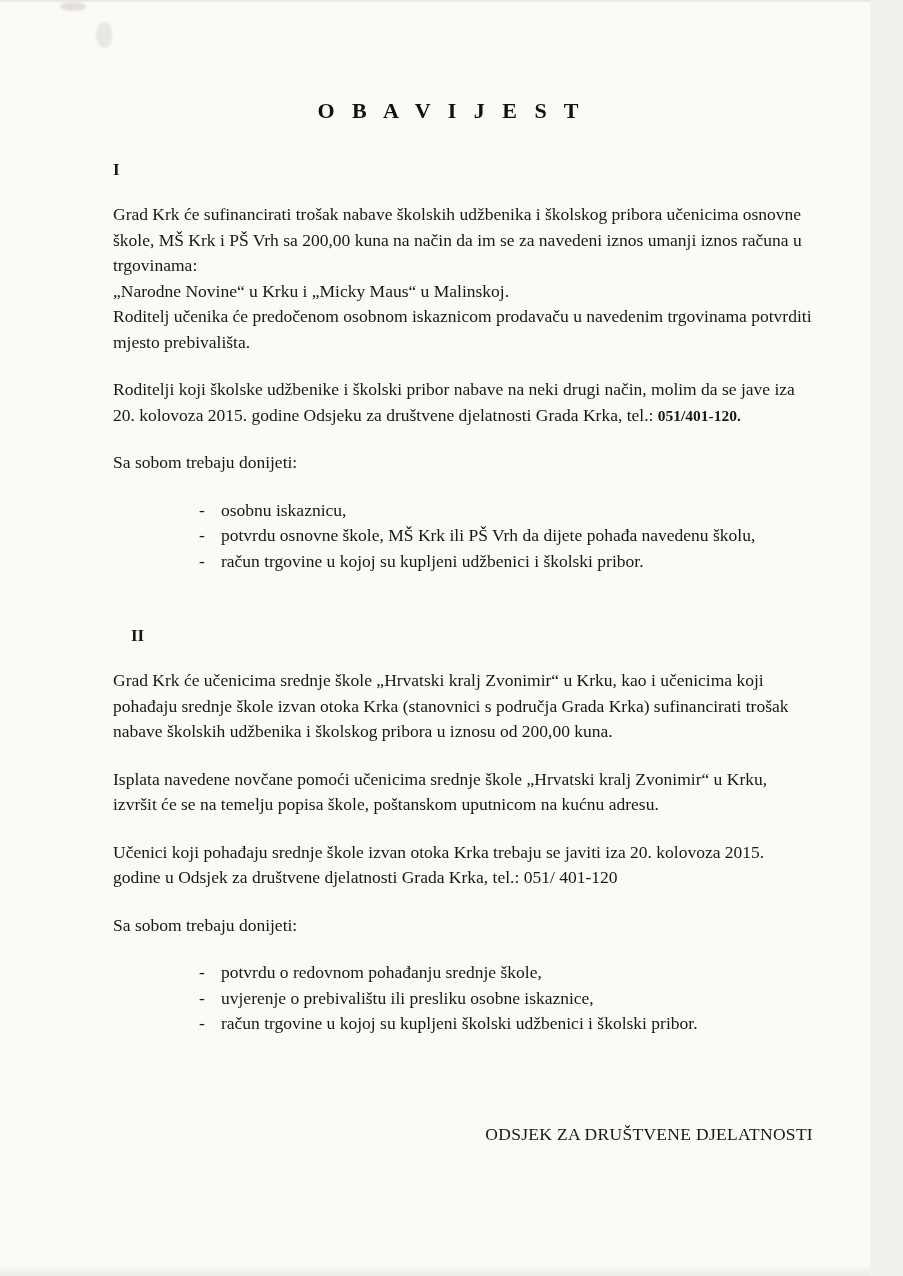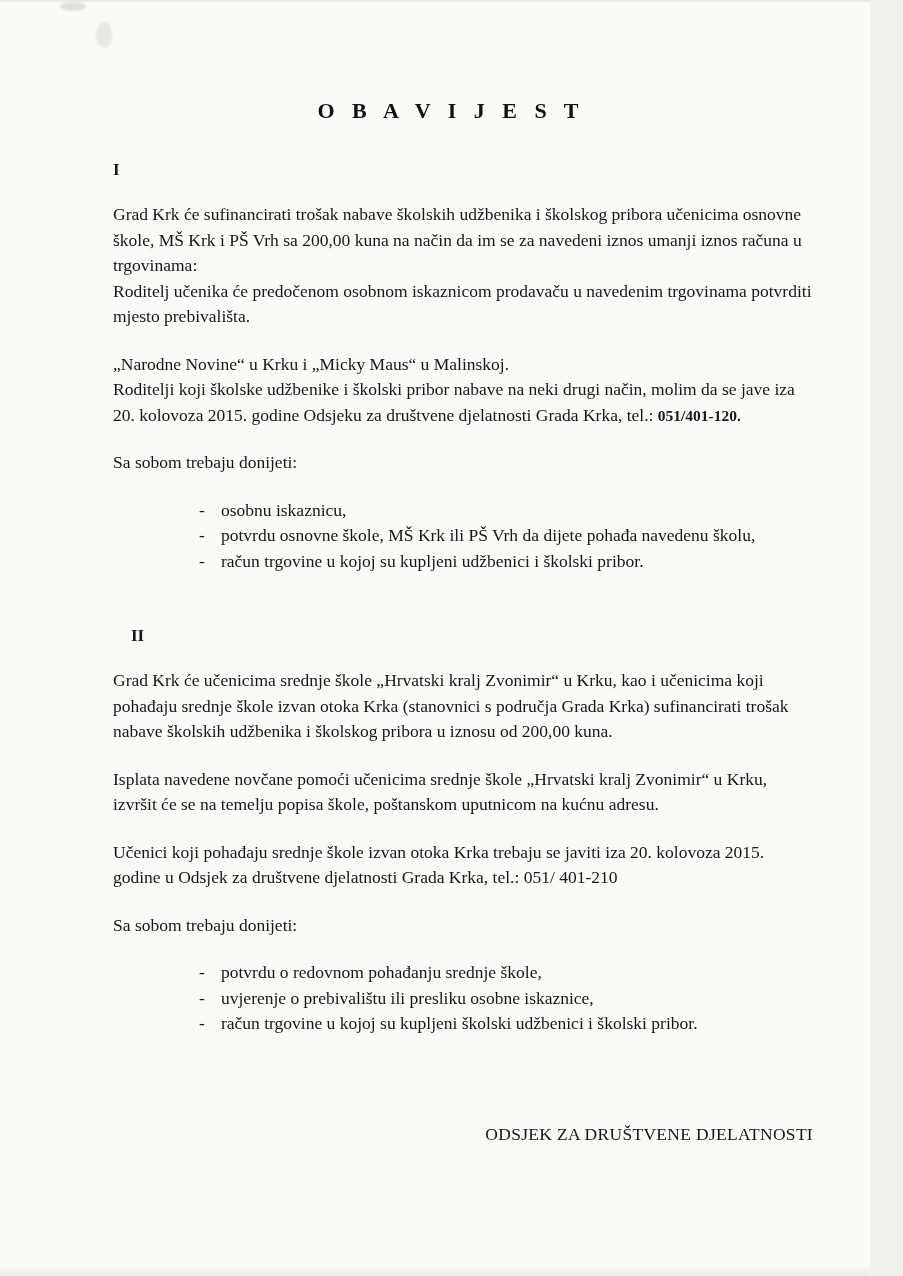--- a/index.html
+++ b/index.html
@@ -129,42 +129,42 @@
   <div class="scan-smudge-b"></div>
 
   <div class="content">
 
     <h1 class="doc-title">O B A V I J E S T</h1>
 
     <div>
       <div class="section-num">I</div>
 
       <p class="para tight">Grad Krk će sufinancirati trošak nabave školskih udžbenika i školskog pribora učenicima osnovne škole,  MŠ Krk i PŠ Vrh sa 200,00 kuna na način da im se za navedeni iznos umanji iznos računa u trgovinama:</p>
+      <p class="para tight">„Narodne Novine“ u Krku i  „Micky Maus“ u Malinskoj.</p>
       <p class="para">Roditelj  učenika će predočenom  osobnom iskaznicom prodavaču u navedenim trgovinama potvrditi mjesto prebivališta.</p>
-      <p class="para tight">„Narodne Novine“ u Krku i  „Micky Maus“ u Malinskoj.</p>
 
       <p class="para"><span>Roditelji koji školske udžbenike i školski pribor nabave na neki drugi način, molim da se jave iza 20. kolovoza 2015. godine  Odsjeku za društvene djelatnosti Grada Krka, tel.: </span><span class="bold">051/401-120.</span></p>
 
       <p class="para">Sa sobom trebaju donijeti:</p>
 
       <ul class="bullets">
         <li><span class="dash">-</span><span>osobnu iskaznicu,</span></li>
         <li><span class="dash">-</span><span>potvrdu osnovne škole, MŠ Krk ili PŠ Vrh da dijete pohađa navedenu školu,</span></li>
         <li><span class="dash">-</span><span>račun trgovine u kojoj su kupljeni udžbenici i školski pribor.</span></li>
       </ul>
     </div>
 
     <div class="spacer-lg"></div>
 
     <div>
       <div class="section-num two">II</div>
 
       <p class="para">Grad Krk će učenicima srednje škole „Hrvatski kralj Zvonimir“ u Krku, kao i učenicima koji pohađaju srednje škole izvan otoka Krka (stanovnici s područja Grada Krka) sufinancirati trošak nabave školskih udžbenika i školskog pribora u iznosu od 200,00 kuna.</p>
       <p class="para">Isplata navedene novčane pomoći učenicima srednje škole „Hrvatski kralj Zvonimir“ u Krku, izvršit će se na temelju popisa škole, poštanskom uputnicom na kućnu adresu.</p>
-      <p class="para">Učenici koji pohađaju srednje škole izvan otoka Krka trebaju se javiti iza 20. kolovoza 2015. godine u Odsjek za društvene djelatnosti Grada Krka, tel.: 051/ 401-210</p>
+      <p class="para">Učenici koji pohađaju srednje škole izvan otoka Krka trebaju se javiti iza 20. kolovoza 2015. godine u Odsjek za društvene djelatnosti Grada Krka, tel.: 051/ 401-120</p>
 
       <p class="para">Sa sobom trebaju donijeti:</p>
 
       <ul class="bullets">
         <li><span class="dash">-</span><span>potvrdu o redovnom pohađanju srednje škole,</span></li>
         <li><span class="dash">-</span><span>uvjerenje o prebivalištu ili presliku osobne iskaznice,</span></li>
         <li><span class="dash">-</span><span>račun trgovine u kojoj su kupljeni školski udžbenici i školski pribor.</span></li>
       </ul>
     </div>
 

